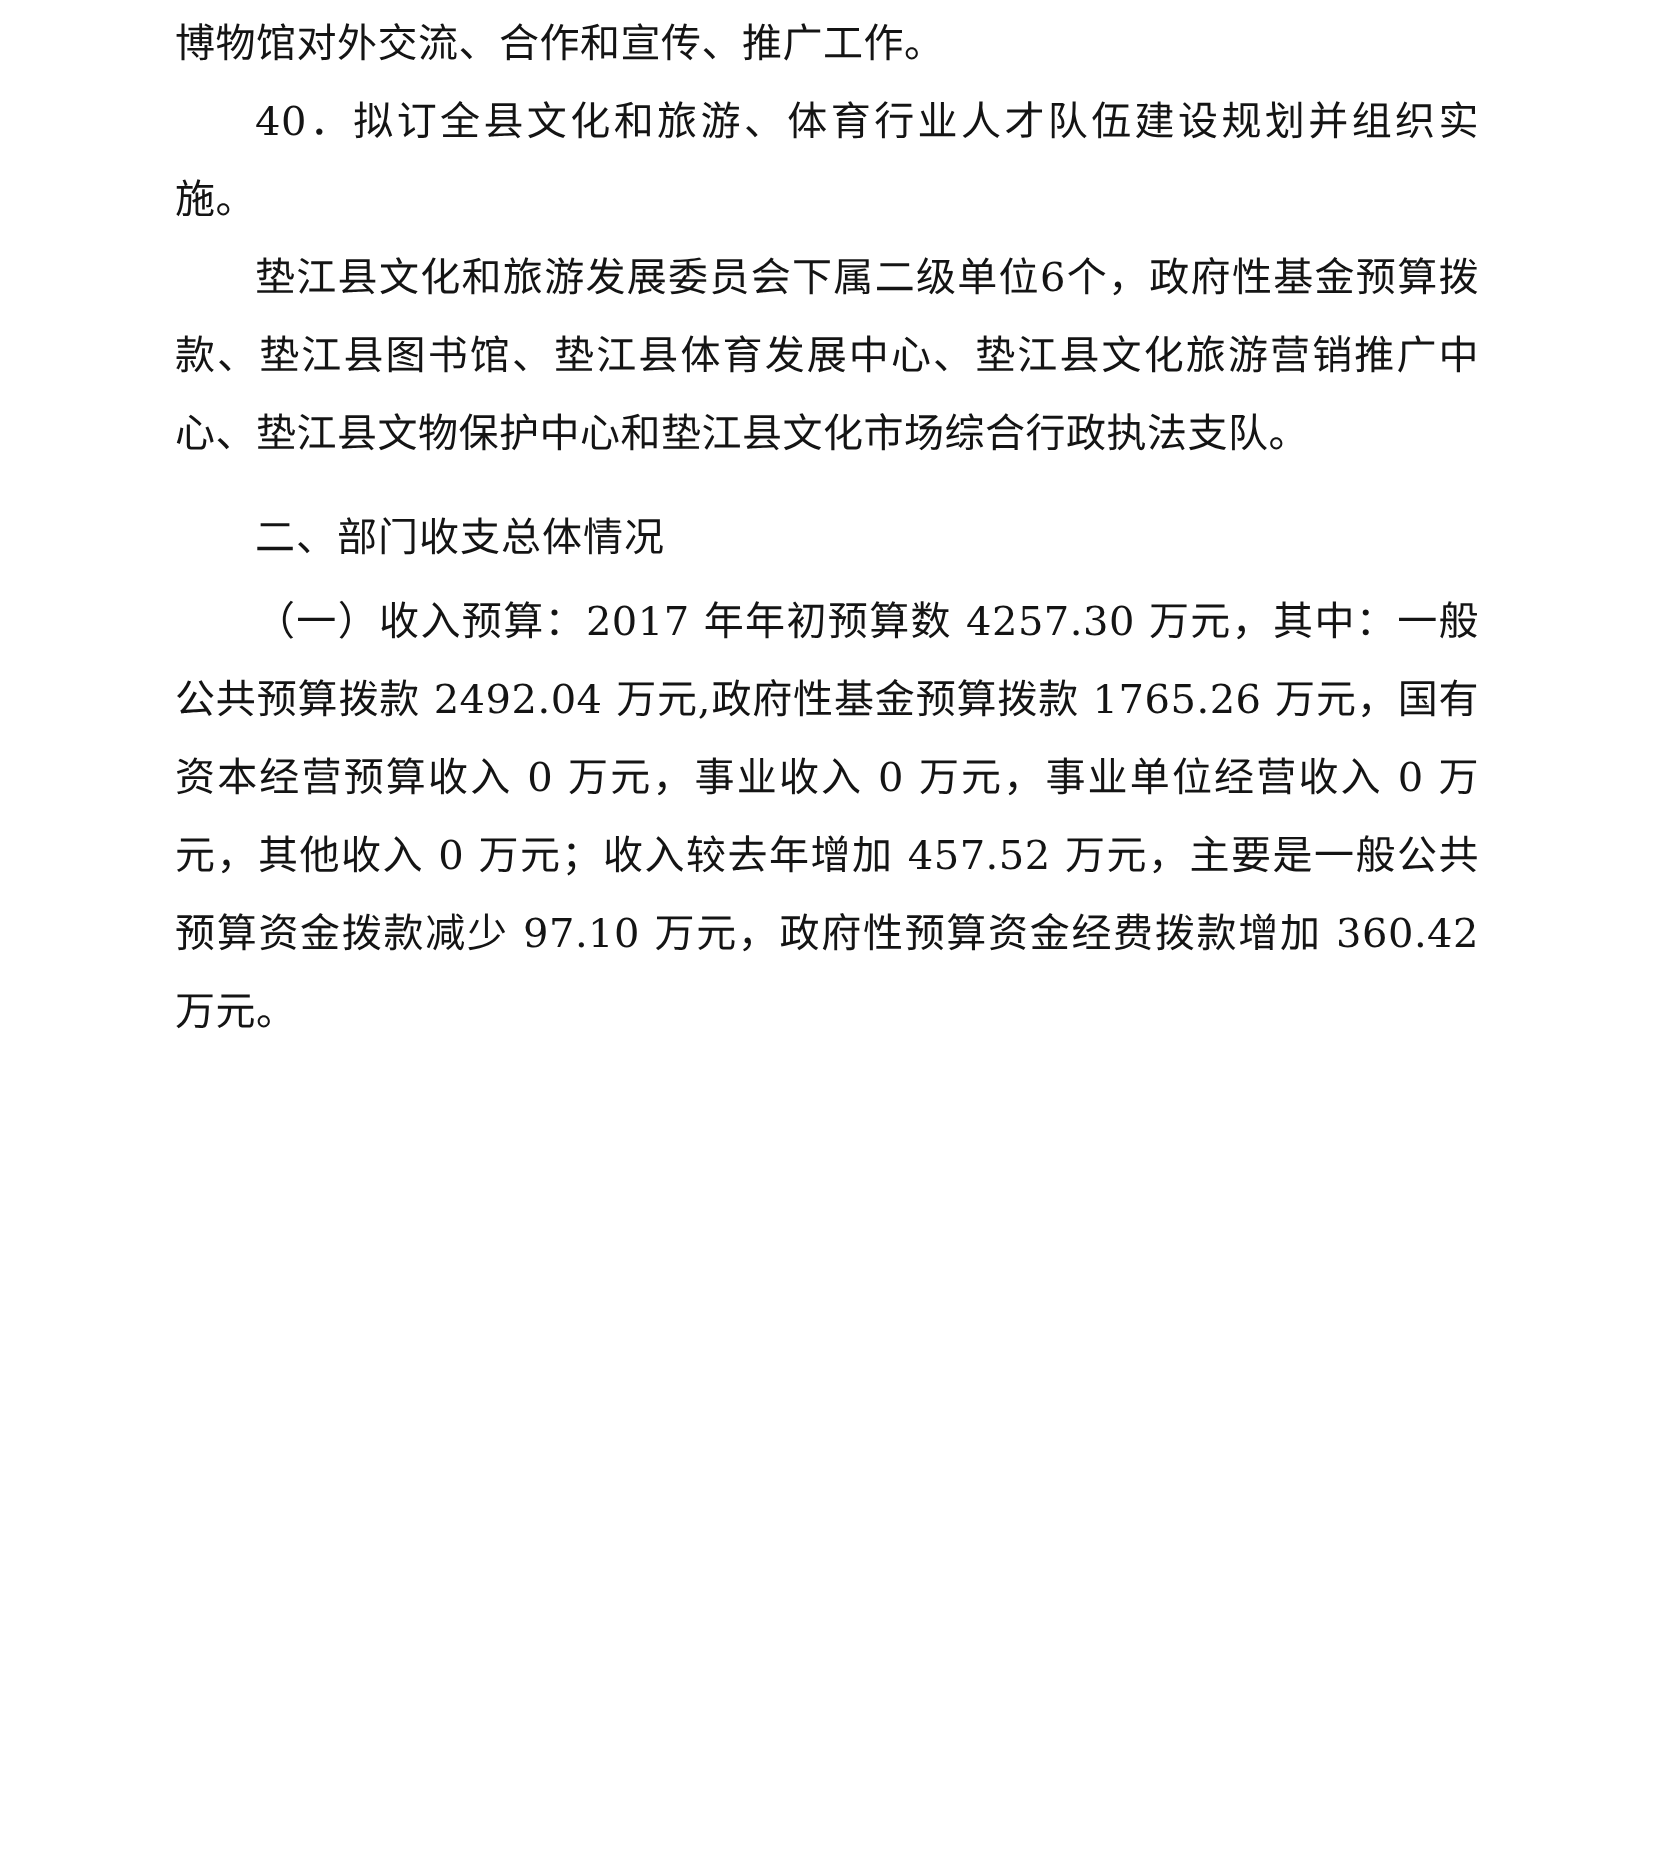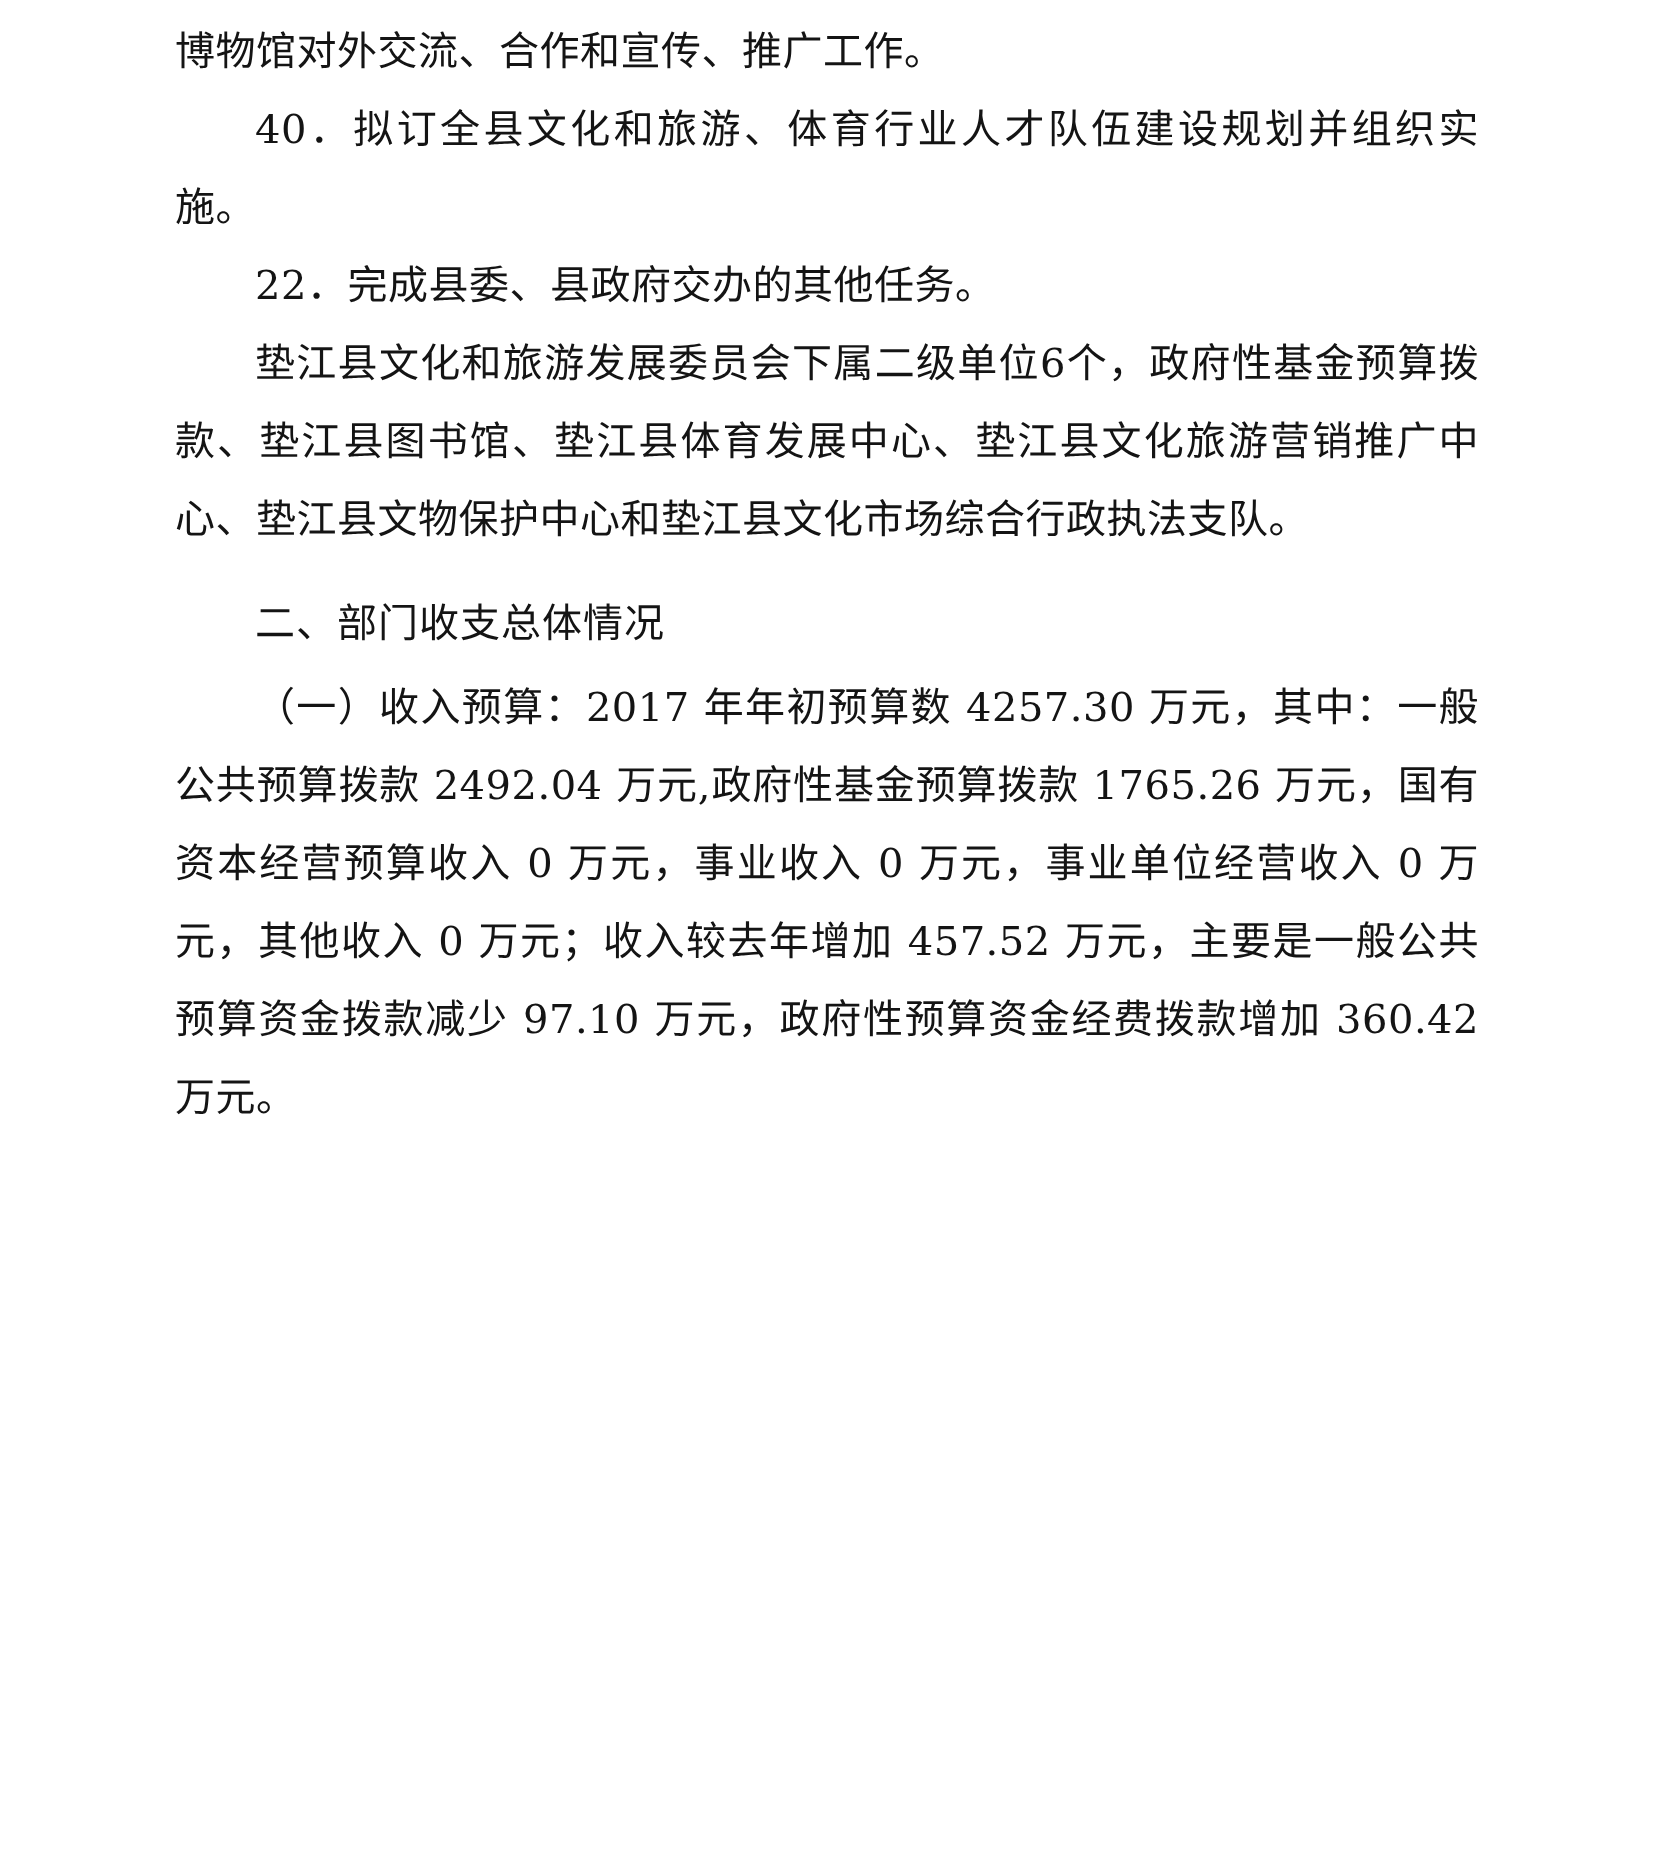--- a/index.html
+++ b/index.html
@@ -15,21 +15,21 @@
   }
   .page {
     position: relative;
     width: 1654px;
     min-height: 1871px;
     box-sizing: border-box;
     padding: 0px 175px 0px 175px;
     background: #ffffff;
   }
   .doc-body {
-    padding-top: 12px;
+    padding-top: 4px;
   }
   p {
     margin: 0;
     font-size: 40px;
     line-height: 78px;
     letter-spacing: 0.5px;
     text-align: justify;
     text-justify: inter-ideograph;
     color: #141414;
     font-weight: 400;
@@ -54,21 +54,20 @@
 <body>
 
 <div class="page">
   <div class="doc-body">
 
     <p class="first-line">博物馆对外交流、合作和宣传、推广工作。</p>
 
     <p class="indent">40．拟订全县文化和旅游、体育行业人才队伍建设规划并组织实施。</p>
 
 
-    <p class="indent">22．完成县委、县政府交办的其他任务。</p>
 
 
     <p class="indent">垫江县文化和旅游发展委员会下属二级单位6个，政府性基金预算拨款、垫江县图书馆、垫江县体育发展中心、垫江县文化旅游营销推广中心、垫江县文物保护中心和垫江县文化市场综合行政执法支队。</p>
 
     <p class="heading">二、部门收支总体情况</p>
 
     <p class="indent">（一）收入预算：2017 年年初预算数 4257.30 万元，其中：一般公共预算拨款 2492.04 万元,政府性基金预算拨款 1765.26 万元，国有资本经营预算收入 0 万元，事业收入 0 万元，事业单位经营收入 0 万元，其他收入 0 万元；收入较去年增加 457.52 万元，主要是一般公共预算资金拨款减少 97.10 万元，政府性预算资金经费拨款增加 360.42 万元。</p>
 
 
   </div>

